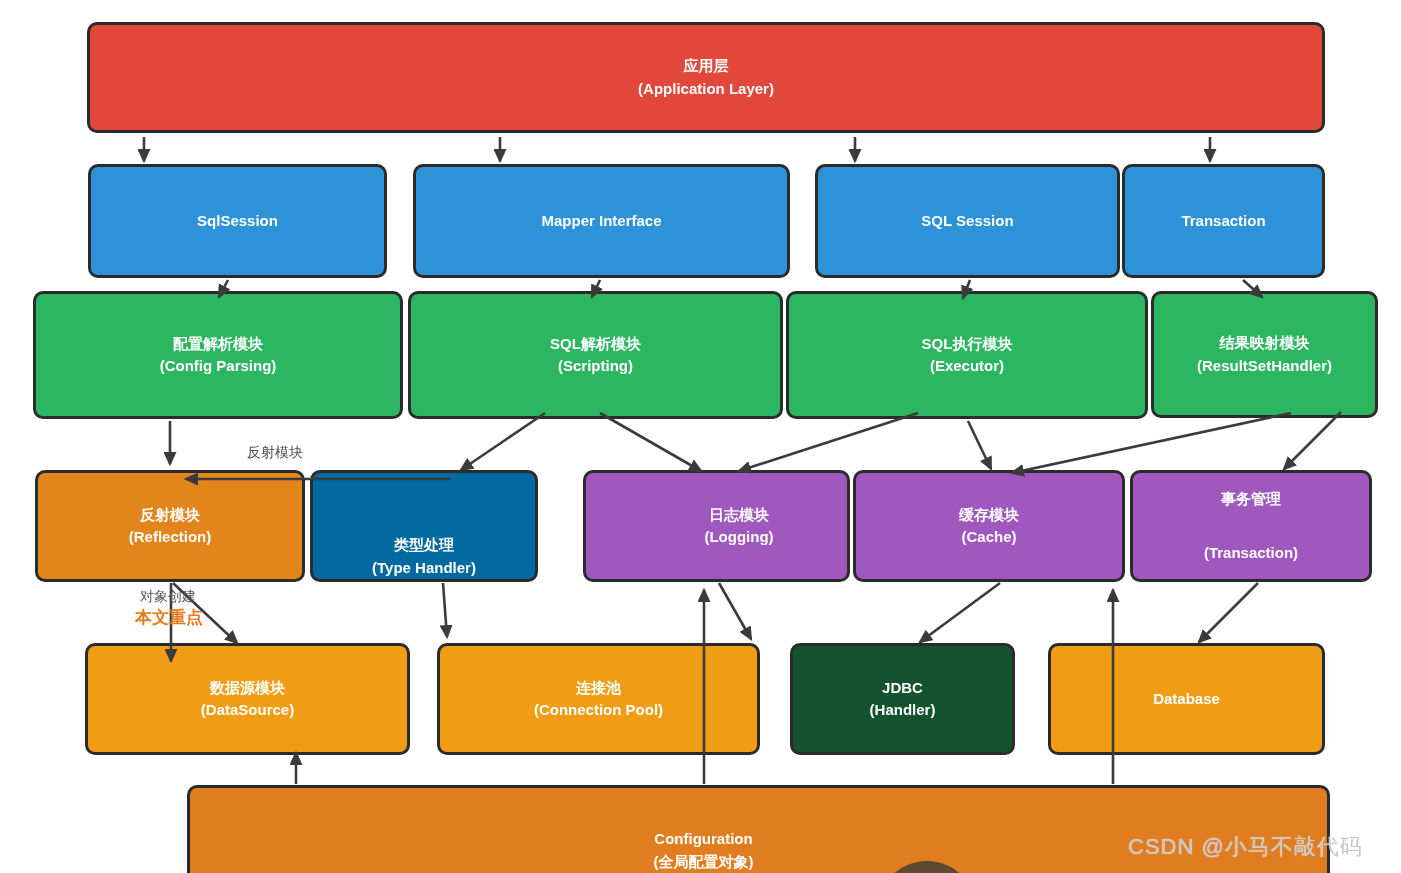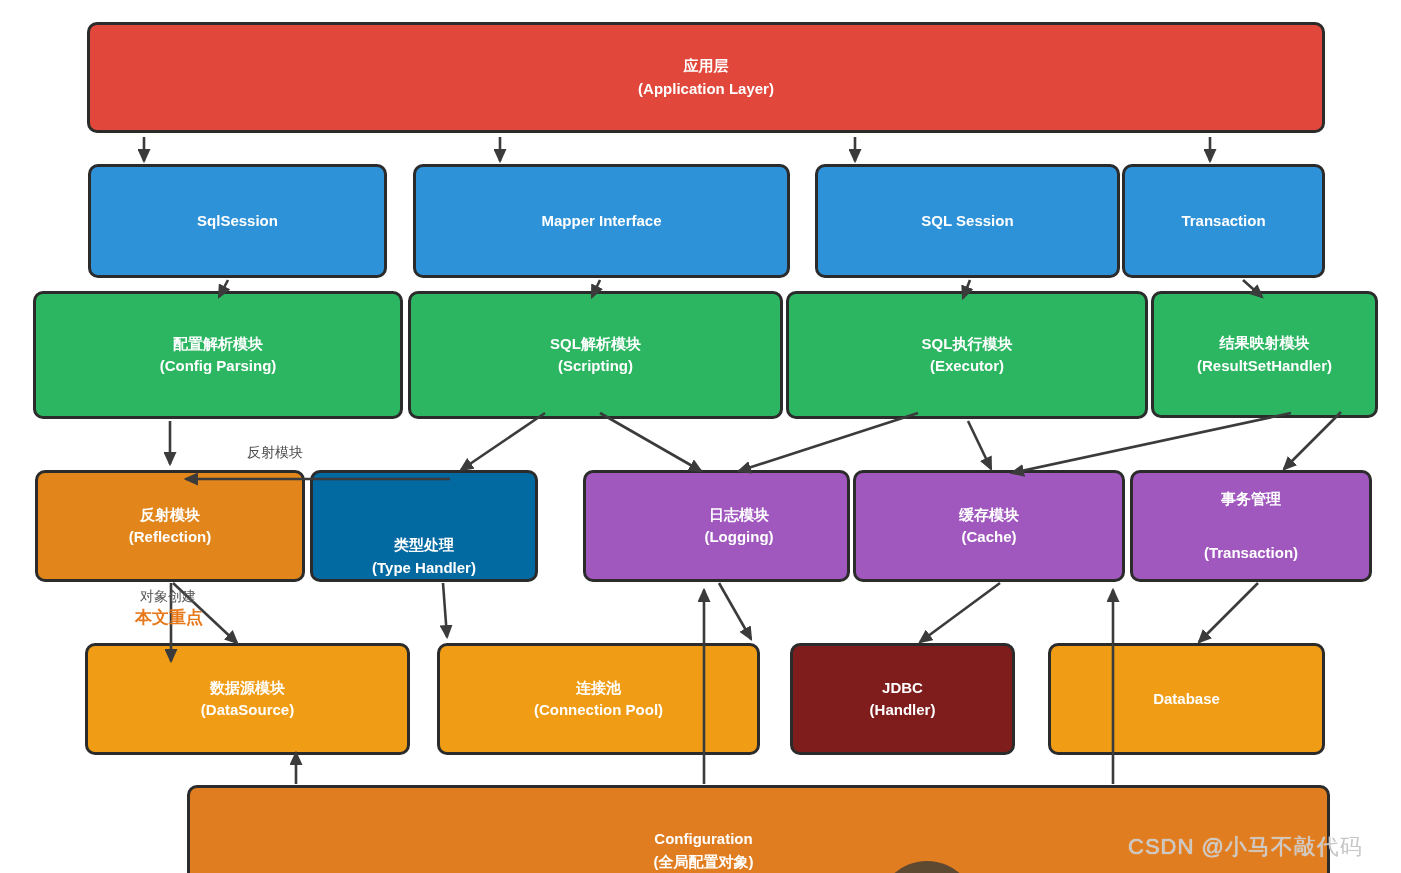--- a/index.html
+++ b/index.html
@@ -83,21 +83,21 @@
       <div class="ln">(Transaction)</div>
     </div>
     <div class="node" style="left: 85px; top: 643px; width: 325px; height: 112px; background: rgb(240, 156, 20);">
       <div class="ln">数据源模块</div>
       <div class="ln">(DataSource)</div>
     </div>
     <div class="node" style="left: 437px; top: 643px; width: 323px; height: 112px; background: rgb(240, 156, 20);">
       <div class="ln">连接池</div>
       <div class="ln">(Connection Pool)</div>
     </div>
-    <div class="node" style="left: 790px; top: 643px; width: 225px; height: 112px; background: #7f1d1d;">
+    <div class="node" style="left: 790px; top: 643px; width: 225px; height: 112px; background: #14532d;">
       <div class="ln">JDBC</div>
       <div class="ln">(Handler)</div>
     </div>
     <div class="node" style="left: 1048px; top: 643px; width: 277px; height: 112px; background: rgb(240, 156, 20);">
       <div class="ln">Database</div>
     </div>
     <div class="node config-node" style="left: 187px; top: 785px; width: 1143px; height: 120px; background: rgb(224, 125, 32);">
       <div class="ln">Configuration</div>
       <div class="ln">(全局配置对象)</div>
     </div>

